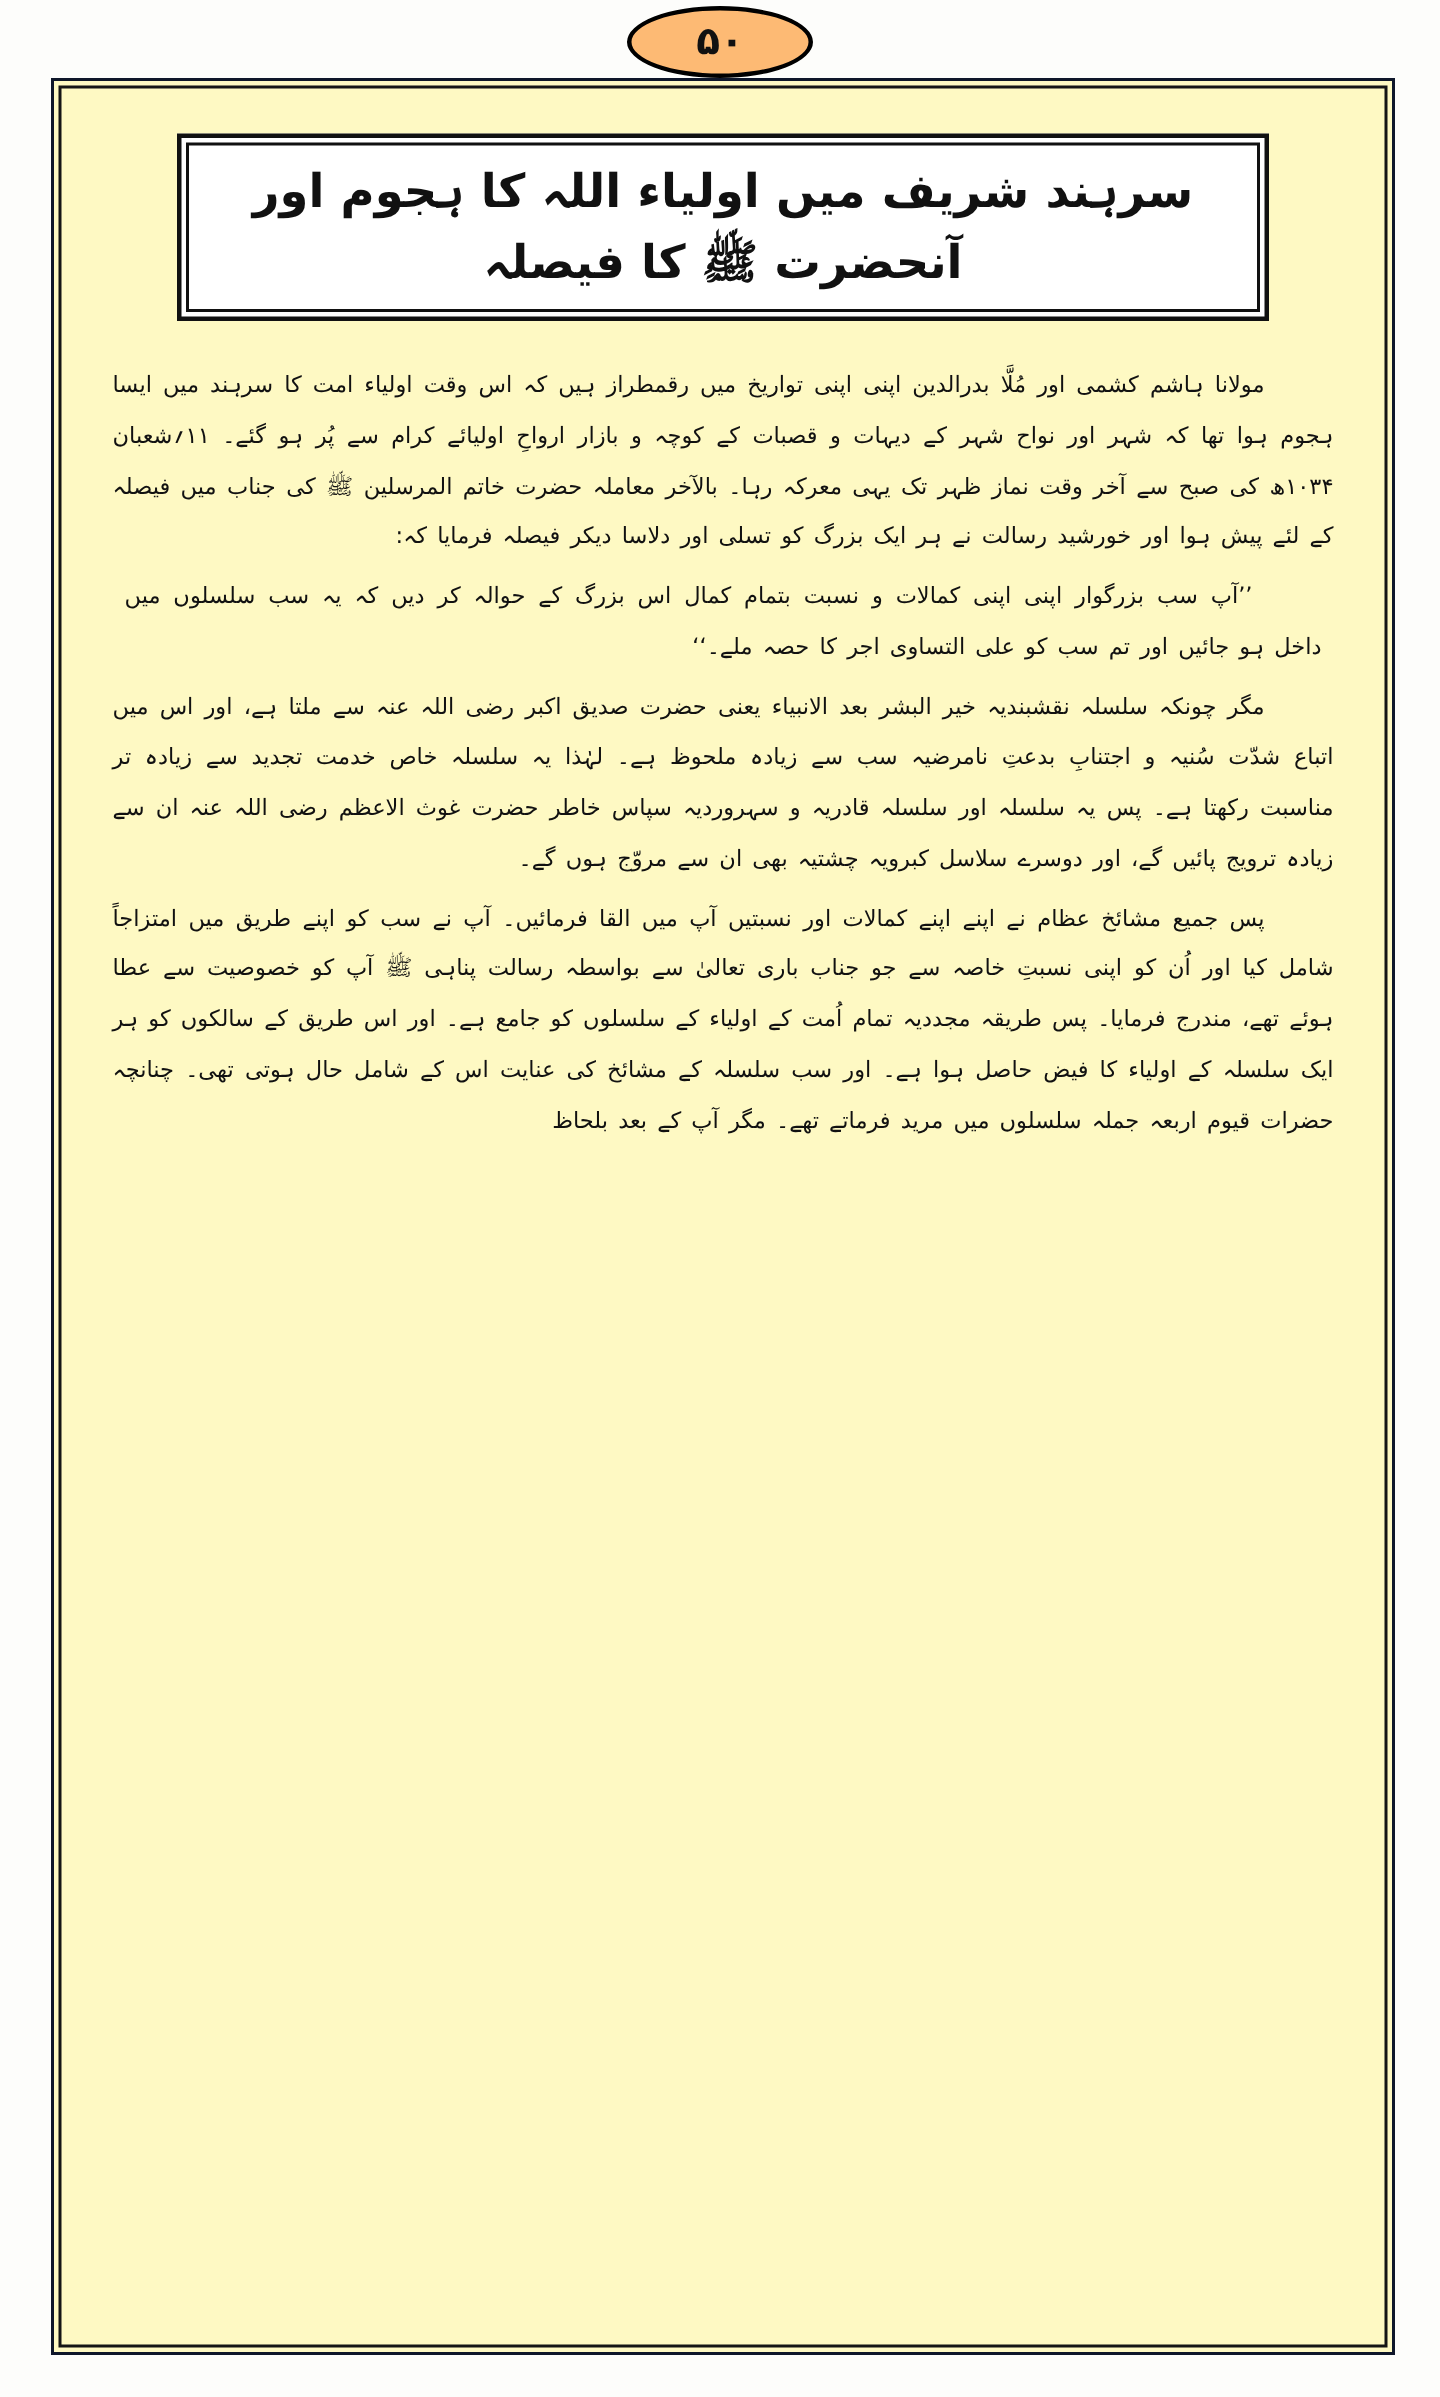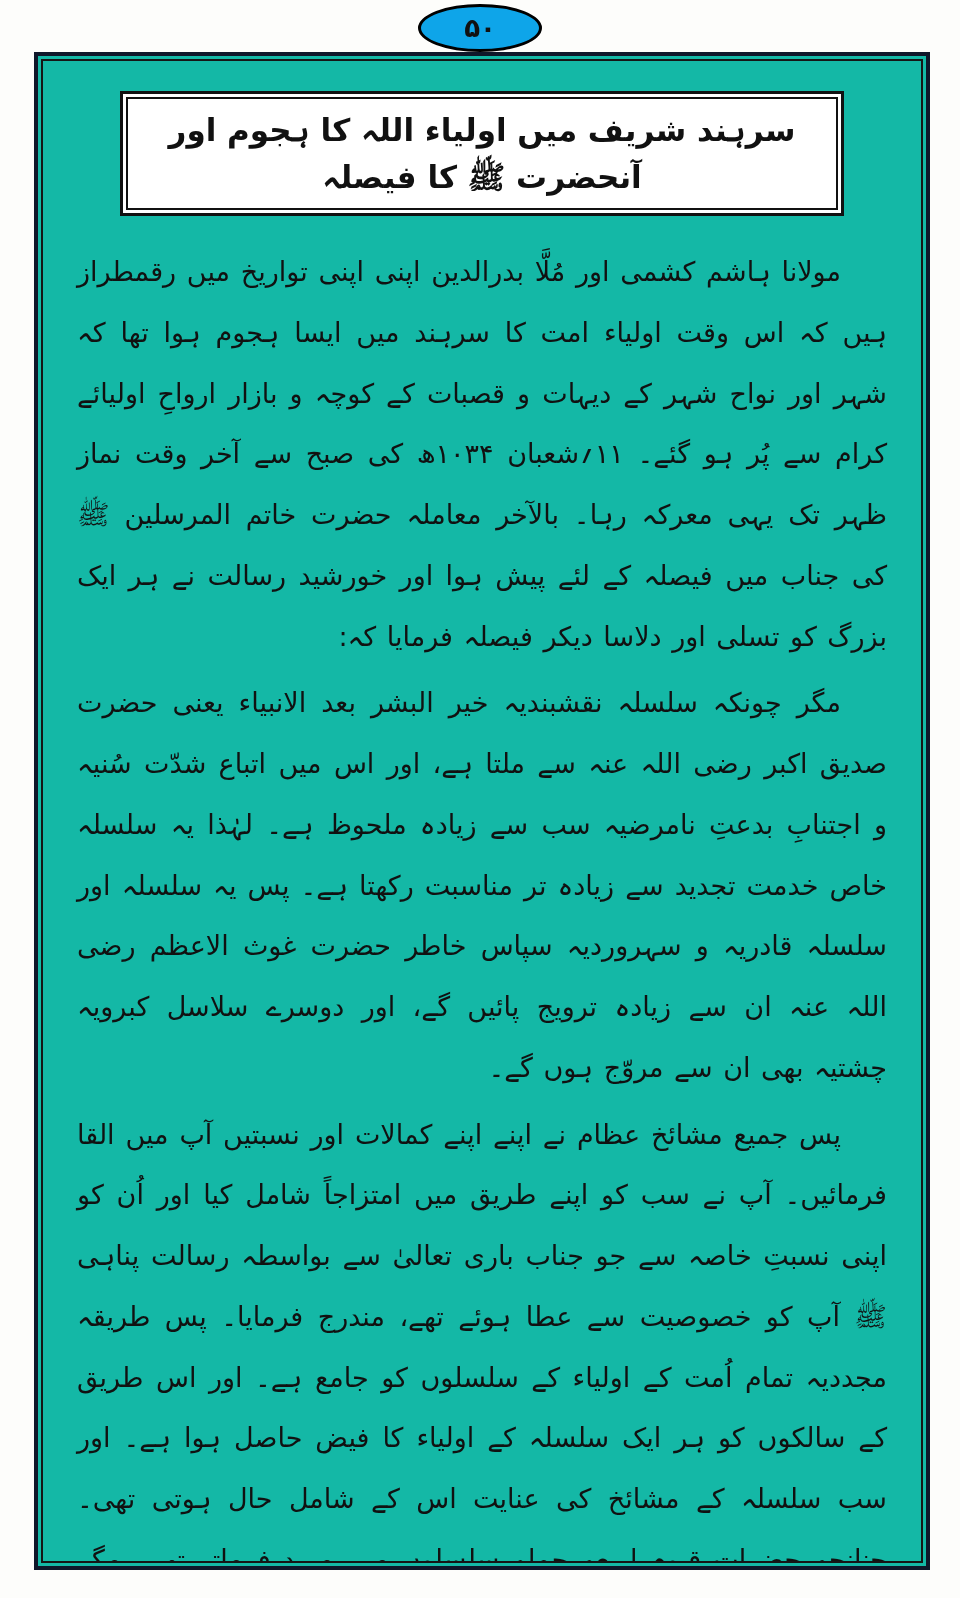--- a/index.html
+++ b/index.html
@@ -25,33 +25,33 @@
     transform: translateX(-50%);
     width: 118px;
     height: 42px;
     border: 3px solid #000;
     border-radius: 50%;
     display: flex;
     align-items: center;
     justify-content: center;
     font-size: 26px;
     font-weight: bold;
-    background: #0ea5e9;
+    background: #fdba74;
     z-index: 2;
   }
   
   .outer-frame {
     position: absolute;
     top: 52px;
     left: 34px;
     right: 30px;
     bottom: 28px;
-    border: 4px solid #0f172a;
+    border: 2px solid #0f172a;
     padding: 3px;
-    background: #14b8a6;
+    background: #fef9c3;
     box-sizing: border-box;
   }
   .inner-frame {
     width: 100%;
     height: 100%;
     border: 2px solid #151515;
     box-sizing: border-box;
     overflow: hidden;
   }
   .content {
@@ -68,21 +68,21 @@
     border: 2px solid #111;
     padding: 8px 20px;
     text-align: center;
     font-size: 31px;
     font-weight: bold;
     line-height: 1.5;
   }
   .hbox1 { width: 88%; }
   .hbox2 { width: 62%; margin-top: 26px; }
   p.body {
-    font-size: 27px;
+    font-size: 15px;
     line-height: 2.25;
     text-align: justify;
     margin: 0 0 6px 0;
     word-spacing: 2px;
   }
   p.indent { text-indent: 46px; }
   p.quote {
     padding-right: 8px;
     padding-left: 8px;
   }
@@ -99,20 +99,21 @@
   <div class="outer-frame">
     <div class="inner-frame">
       <div class="content">
 
         <div class="hbox hbox1">
           <div class="hbox-inner">سرہند شریف میں اولیاء اللہ کا ہجوم اور آنحضرت ﷺ کا فیصلہ</div>
         </div>
 
         <p class="body indent">مولانا ہاشم کشمی اور مُلَّا بدرالدین اپنی اپنی تواریخ میں رقمطراز ہیں کہ اس وقت اولیاء امت کا سرہند میں ایسا ہجوم ہوا تھا کہ شہر اور نواح شہر کے دیہات و قصبات کے کوچہ و بازار ارواحِ اولیائے کرام سے پُر ہو گئے۔ ۱۱؍شعبان ۱۰۳۴ھ کی صبح سے آخر وقت نماز ظہر تک یہی معرکہ رہا۔ بالآخر معاملہ حضرت خاتم المرسلین ﷺ کی جناب میں فیصلہ کے لئے پیش ہوا اور خورشید رسالت نے ہر ایک بزرگ کو تسلی اور دلاسا دیکر فیصلہ فرمایا کہ:</p>
 
+        <p class="body indent quote">’’آپ سب بزرگوار اپنی اپنی کمالات و نسبت بتمام کمال اس بزرگ کے حوالہ کر دیں کہ یہ سب سلسلوں میں داخل ہو جائیں اور تم سب کو علی التساوی اجر کا حصہ ملے۔‘‘</p>
 
         <p class="body indent">مگر چونکہ سلسلہ نقشبندیہ خیر البشر بعد الانبیاء یعنی حضرت صدیق اکبر رضی اللہ عنہ سے ملتا ہے، اور اس میں اتباع شدّت سُنیہ و اجتنابِ بدعتِ نامرضیہ سب سے زیادہ ملحوظ ہے۔ لہٰذا یہ سلسلہ خاص خدمت تجدید سے زیادہ تر مناسبت رکھتا ہے۔ پس یہ سلسلہ اور سلسلہ قادریہ و سہروردیہ سپاس خاطر حضرت غوث الاعظم رضی اللہ عنہ ان سے زیادہ ترویج پائیں گے، اور دوسرے سلاسل کبرویہ چشتیہ بھی ان سے مروّج ہوں گے۔</p>
 
 
         <p class="body indent">پس جمیع مشائخ عظام نے اپنے اپنے کمالات اور نسبتیں آپ میں القا فرمائیں۔ آپ نے سب کو اپنے طریق میں امتزاجاً شامل کیا اور اُن کو اپنی نسبتِ خاصہ سے جو جناب باری تعالیٰ سے بواسطہ رسالت پناہی ﷺ آپ کو خصوصیت سے عطا ہوئے تھے، مندرج فرمایا۔ پس طریقہ مجددیہ تمام اُمت کے اولیاء کے سلسلوں کو جامع ہے۔ اور اس طریق کے سالکوں کو ہر ایک سلسلہ کے اولیاء کا فیض حاصل ہوا ہے۔ اور سب سلسلہ کے مشائخ کی عنایت اس کے شامل حال ہوتی تھی۔ چنانچہ حضرات قیوم اربعہ جملہ سلسلوں میں مرید فرماتے تھے۔ مگر آپ کے بعد بلحاظ</p>
 
       </div>
     </div>
   </div>
 

